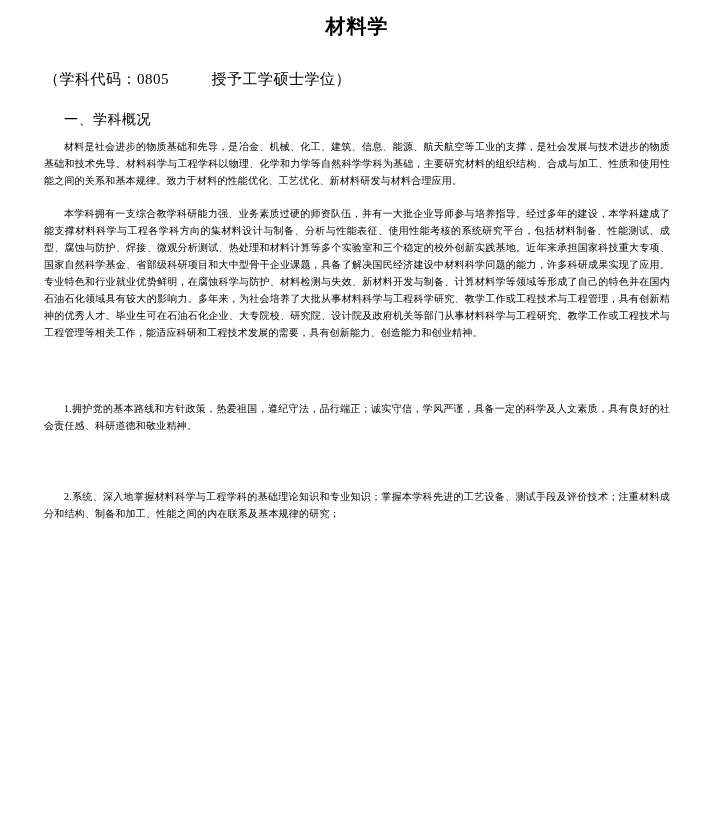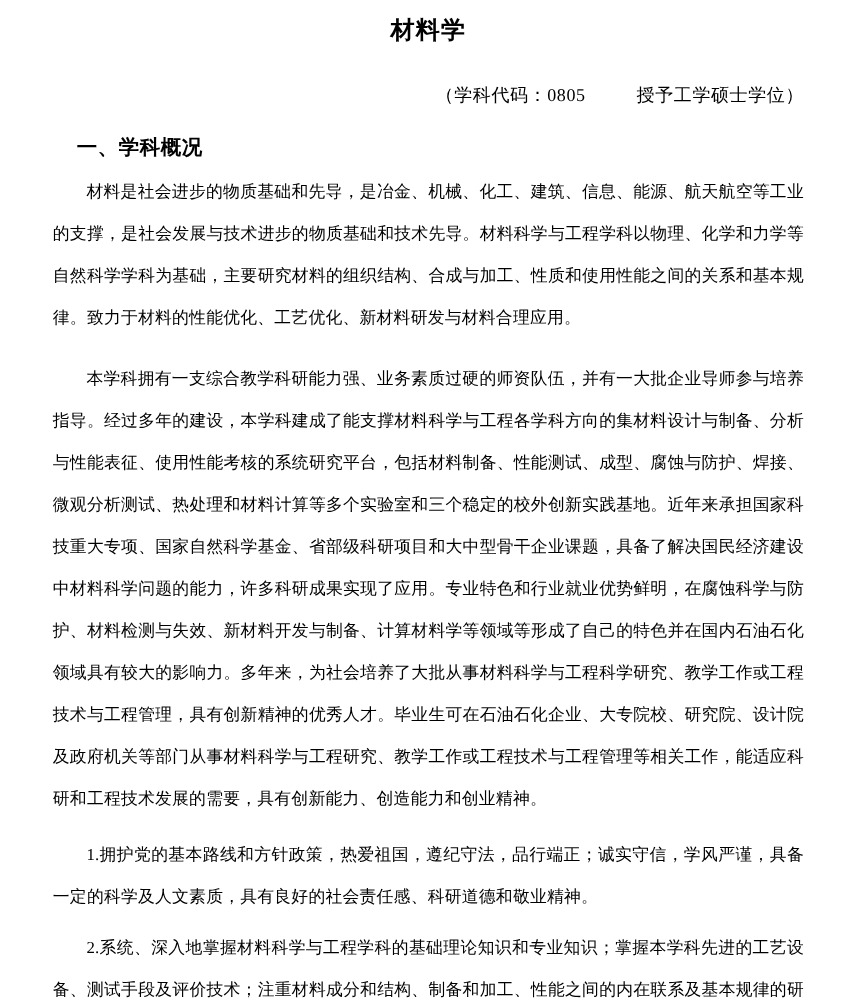--- a/index.html
+++ b/index.html
@@ -23,47 +23,48 @@
   }
   .doc-title {
     text-align: center;
     font-size: 20px;
     font-weight: bold;
     letter-spacing: 1px;
     margin: 0 0 32px 0;
     line-height: 1.2;
   }
   .subtitle-line {
-    text-align: right;
+    text-align: left;
     font-size: 15px;
     margin: 0 0 22px 0;
     letter-spacing: 0.5px;
   }
   .subtitle-gap {
     display: inline-block;
     width: 34px;
   }
   .section-heading {
-    font-size: 17px;
-    font-weight: bold;
+    font-size: 14px;
+    font-weight: normal;
     margin: 0 0 9px 0;
     padding-left: 20px;
     letter-spacing: 0.5px;
   }
   .para {
-    font-size: 14px;
-    line-height: 35px;
+    font-size: 10px;
+    line-height: 17px;
     margin: 0 0 2px 0;
     text-align: justify;
     text-justify: inter-ideograph;
     text-indent: 2em;
     letter-spacing: 0.2px;
   }
   .para.tight {
     margin-bottom: 0;
+    margin-top: 47px;
   }
   .block-gap {
     height: 7px;
   }
   .heading-gap {
     height: 10px;
   }
 </style>
 </head>
 <body>

